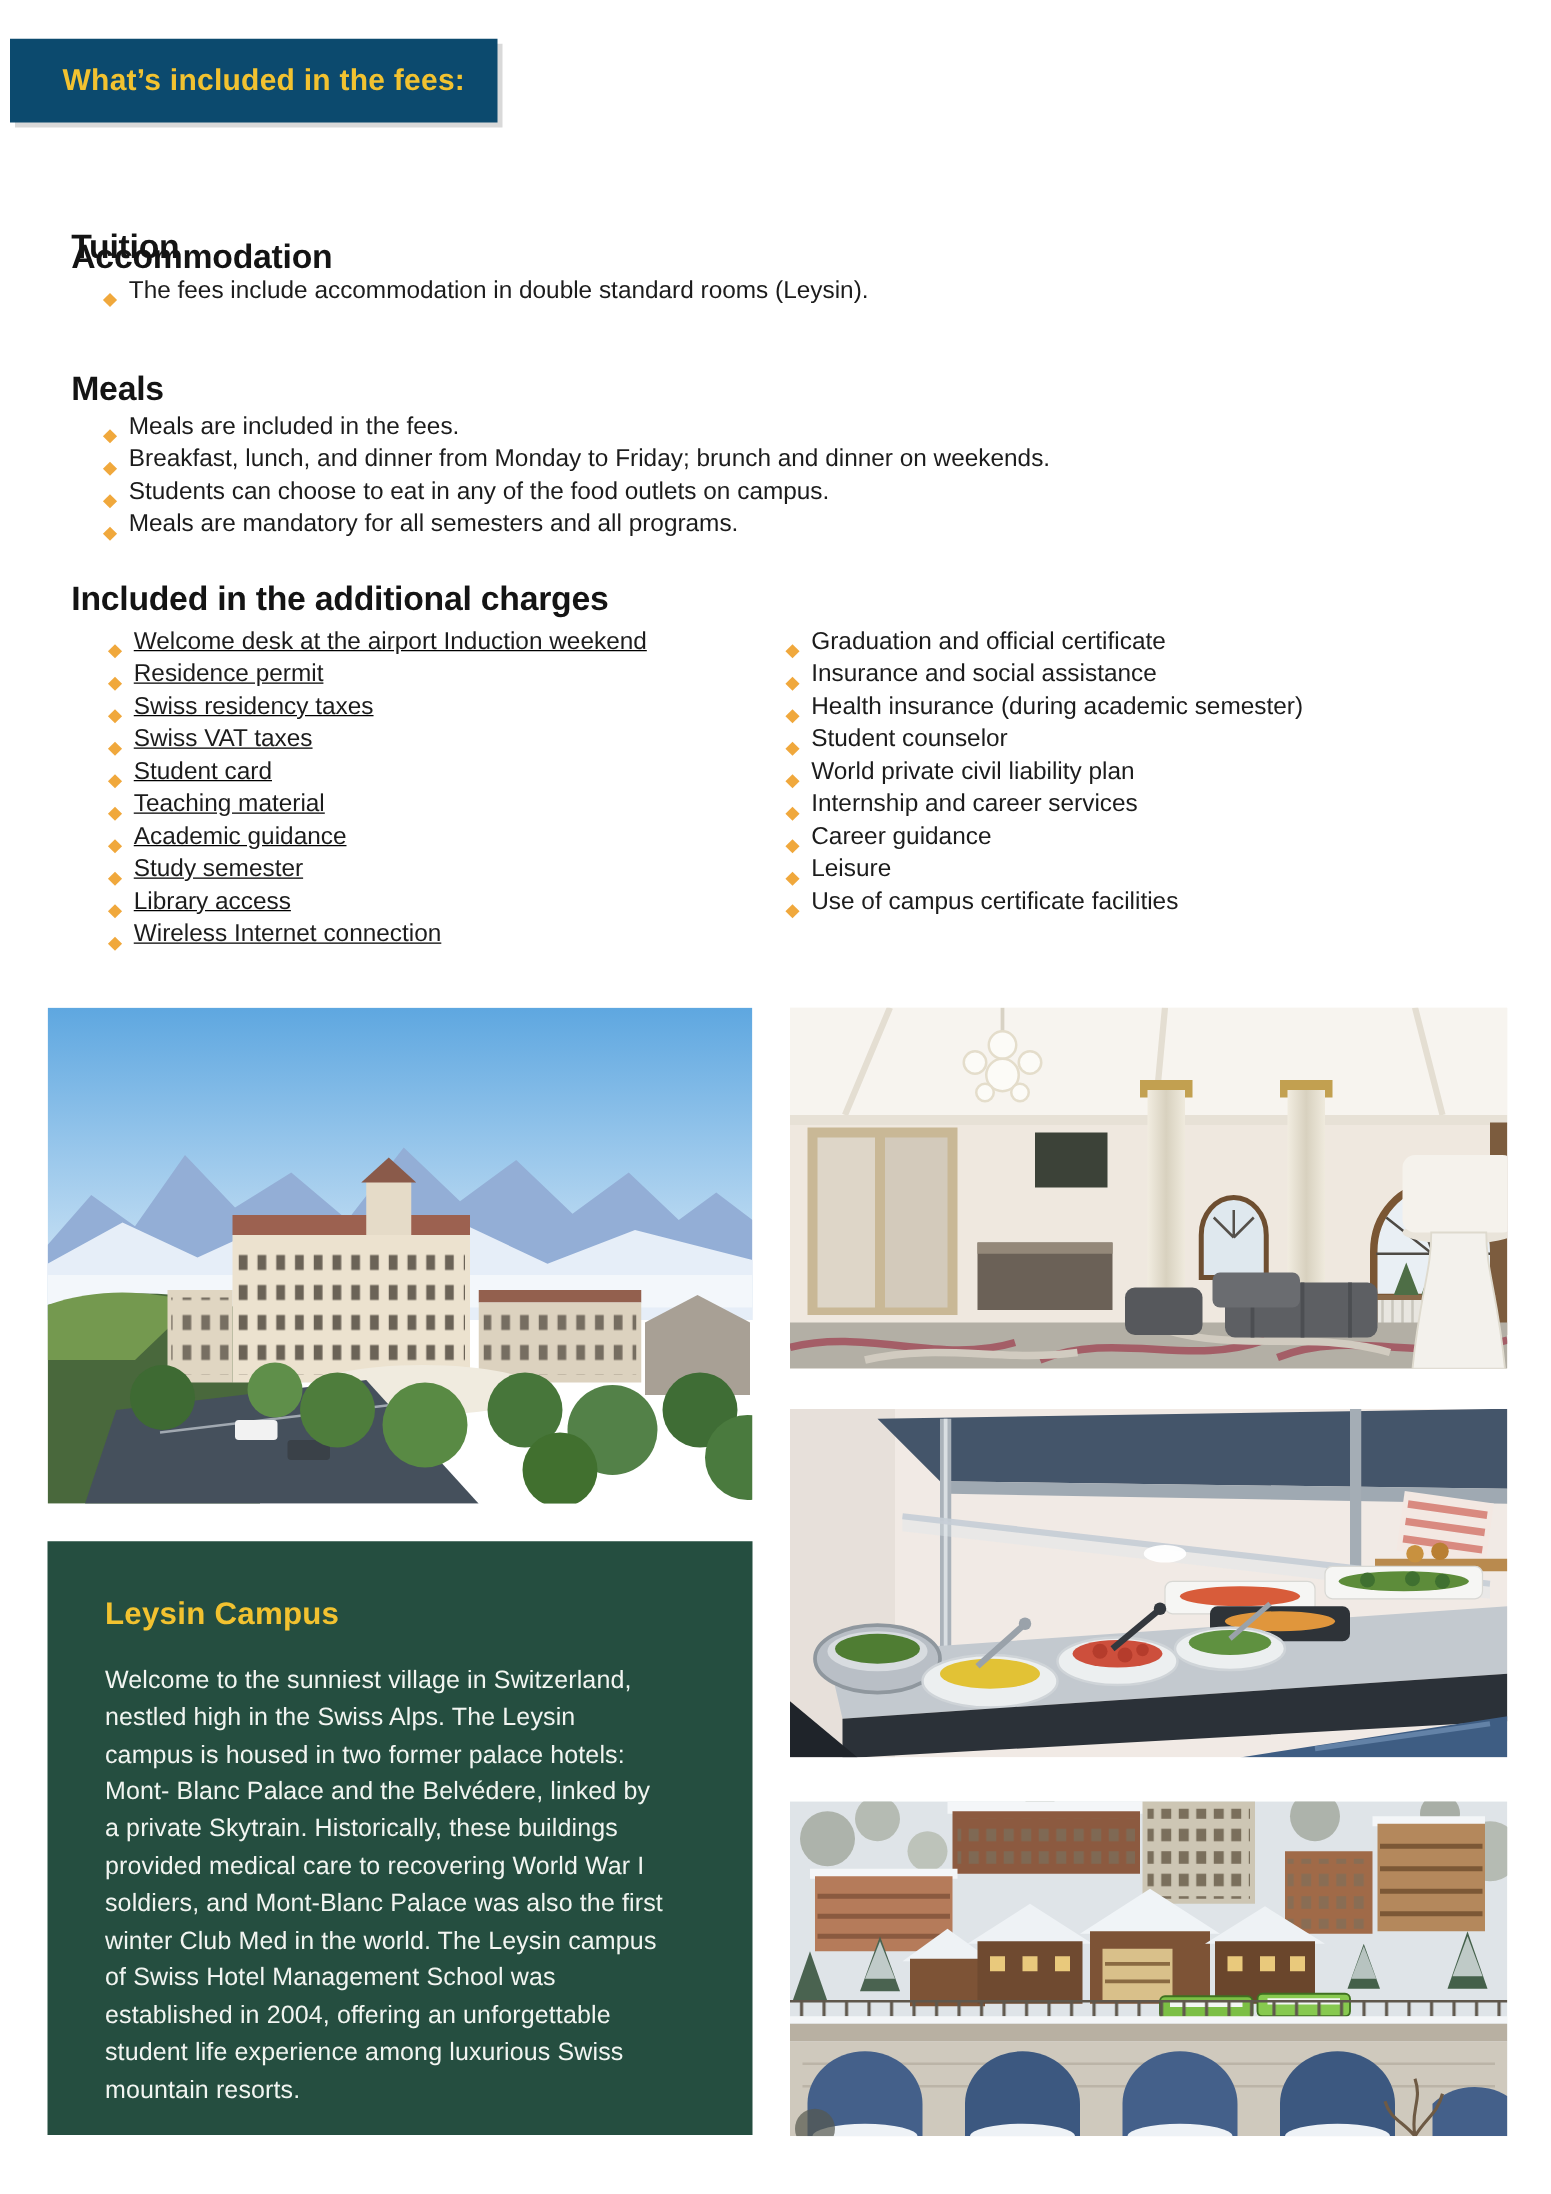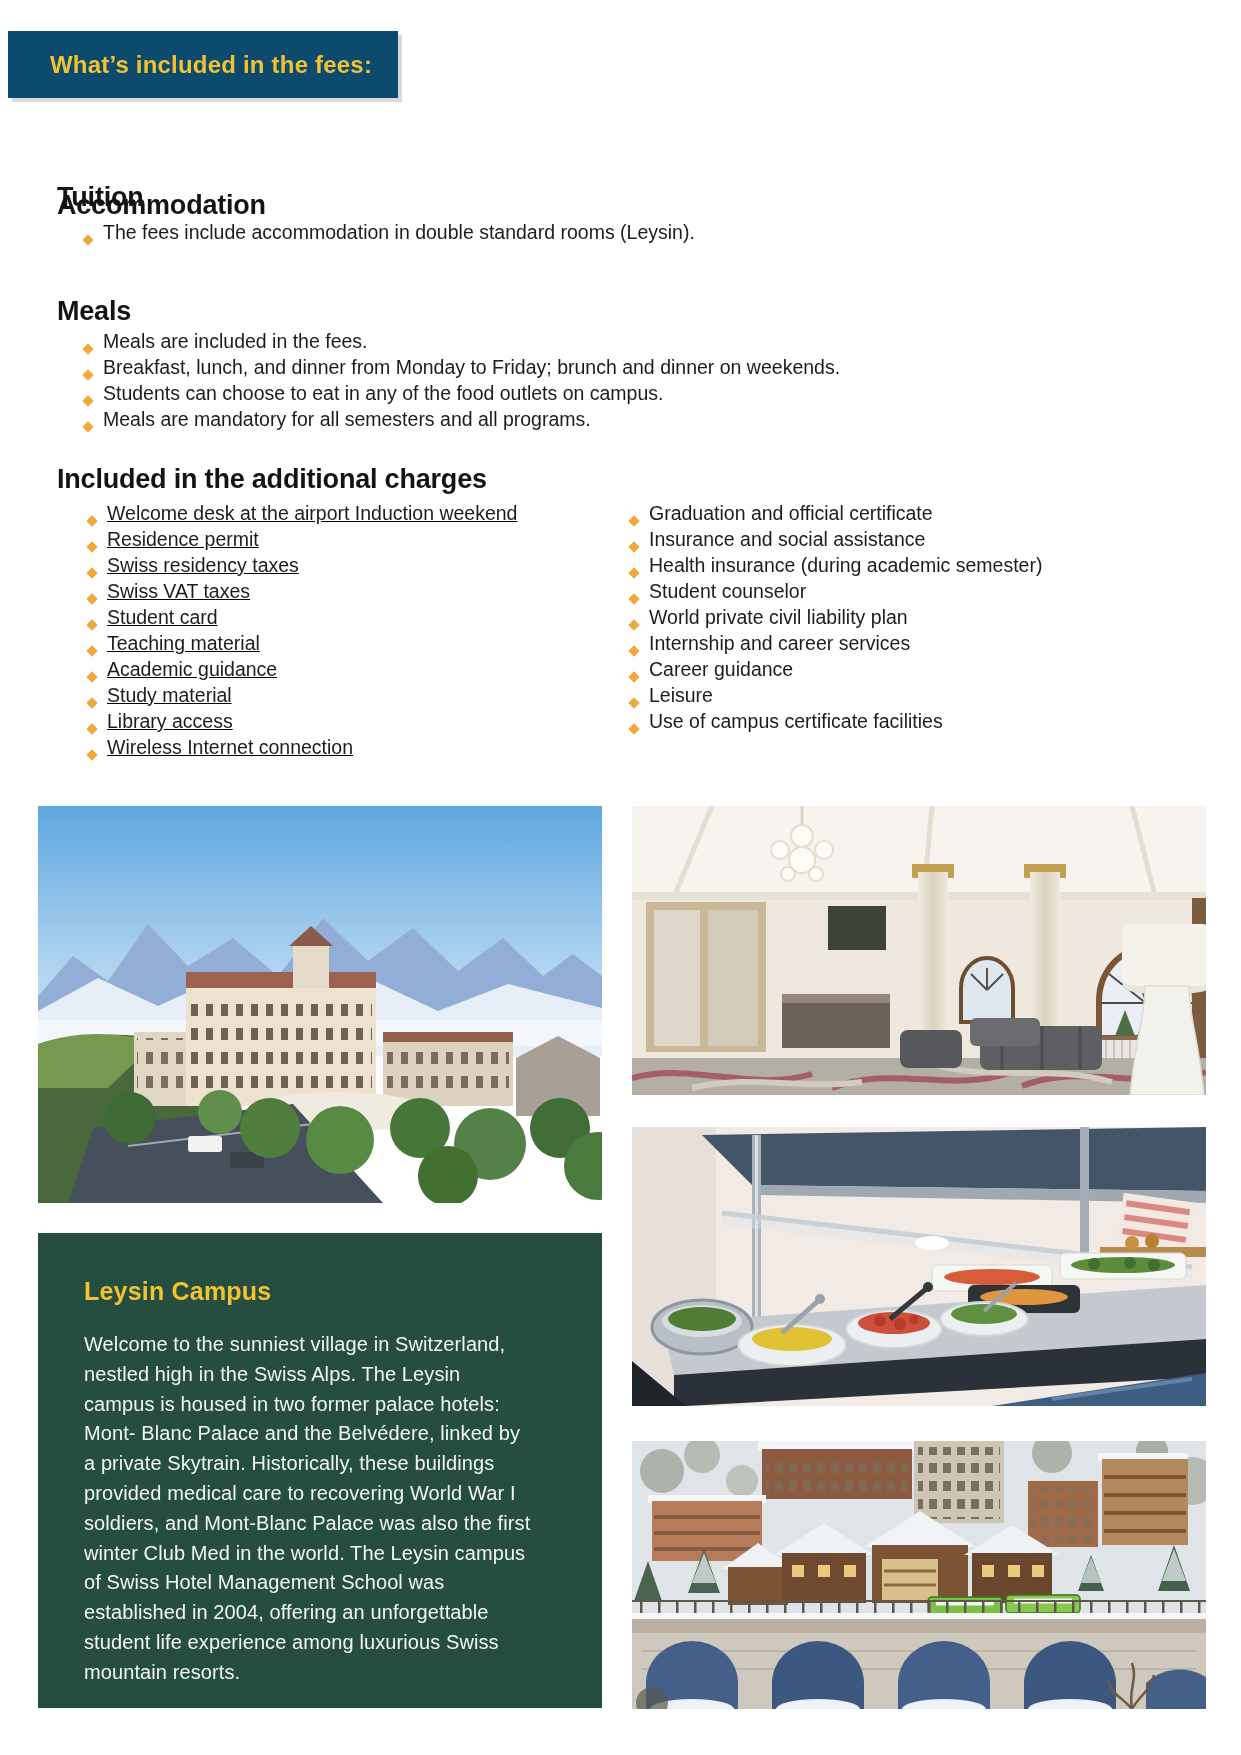--- a/index.html
+++ b/index.html
@@ -108,21 +108,21 @@
     <li>
         <span class="diamond"></span>
         <span>Teaching material</span>
       </li>
     <li>
         <span class="diamond"></span>
         <span>Academic guidance</span>
       </li>
     <li>
         <span class="diamond"></span>
-        <span>Study material</span>
+        <span>Study semester</span>
       </li>
     <li>
         <span class="diamond"></span>
         <span>Library access</span>
       </li>
     <li>
         <span class="diamond"></span>
         <span>Wireless Internet connection</span>
       </li>
   </ul>

